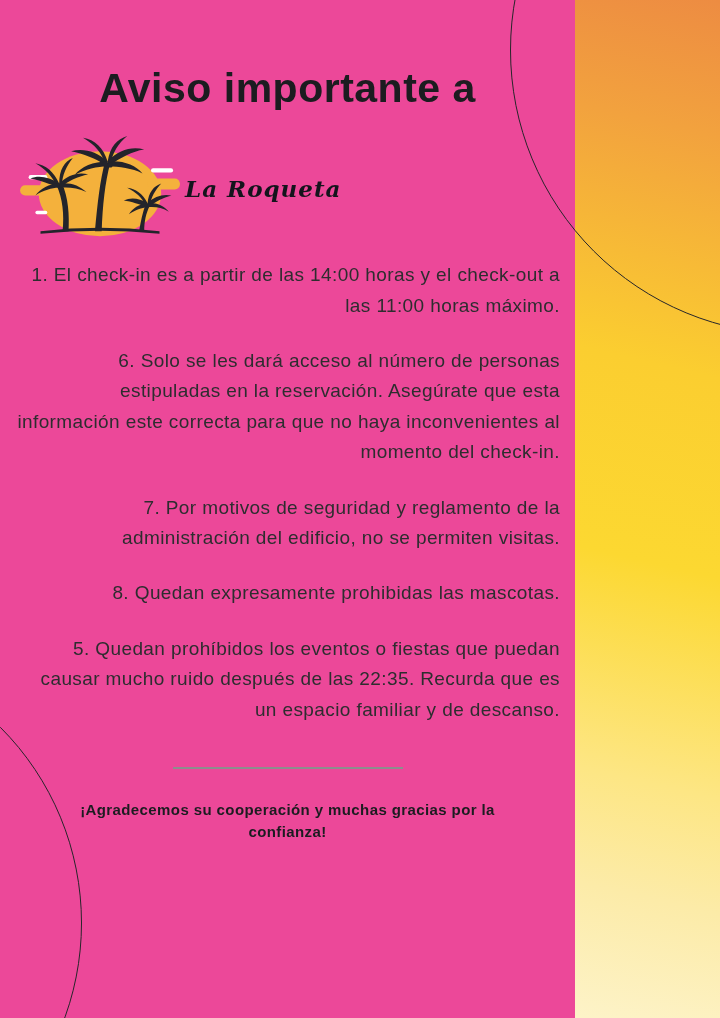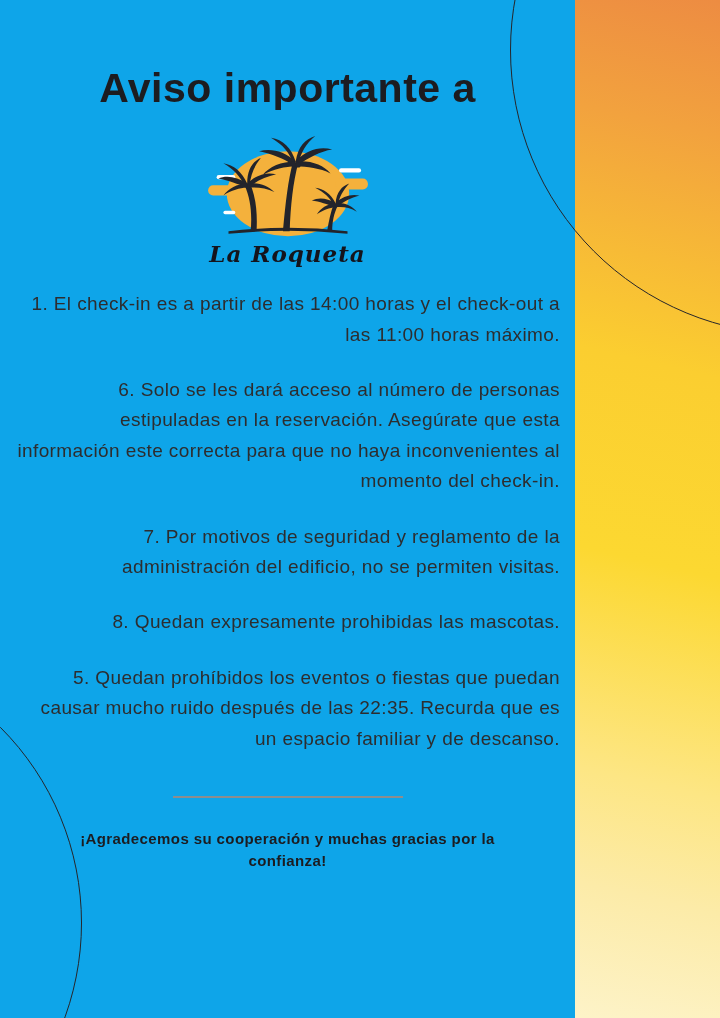--- a/index.html
+++ b/index.html
@@ -12,21 +12,21 @@
   *{margin:0;padding:0;box-sizing:border-box;}
   html,body{width:720px;height:1018px;}
   body{
     font-family:"Liberation Sans",sans-serif;
     background:#ffffff;
     overflow:hidden;
   }
   .page{
     position:relative;
     width:720px;height:1018px;
-    background:#0ea5e9;
+    background:#ec4899;
     overflow:hidden;
   }
   
   .gradient-band{
     position:absolute;
     left:575px;top:0;
     width:145px;height:1018px;
     background:linear-gradient(193deg,
       #ED8C42 0%,
       #F2A23E 13%,
@@ -61,21 +61,21 @@
     margin-top:66px;
     font-size:41px;
     font-weight:bold;
     letter-spacing:0.5px;
     line-height:1.08;
     color:var(--ink);
   }
   .logo{
     margin-top:26px;
     display:flex;
-    flex-direction:column;
+    flex-direction:row;
     align-items:center;
   }
   .logo svg{display:block;}
   .logo-script{
     margin-top:2px;
     font-family:"DejaVu Serif","Liberation Serif",serif;
     font-style:italic;
     font-weight:bold;
     font-size:23px;
     letter-spacing:1px;

